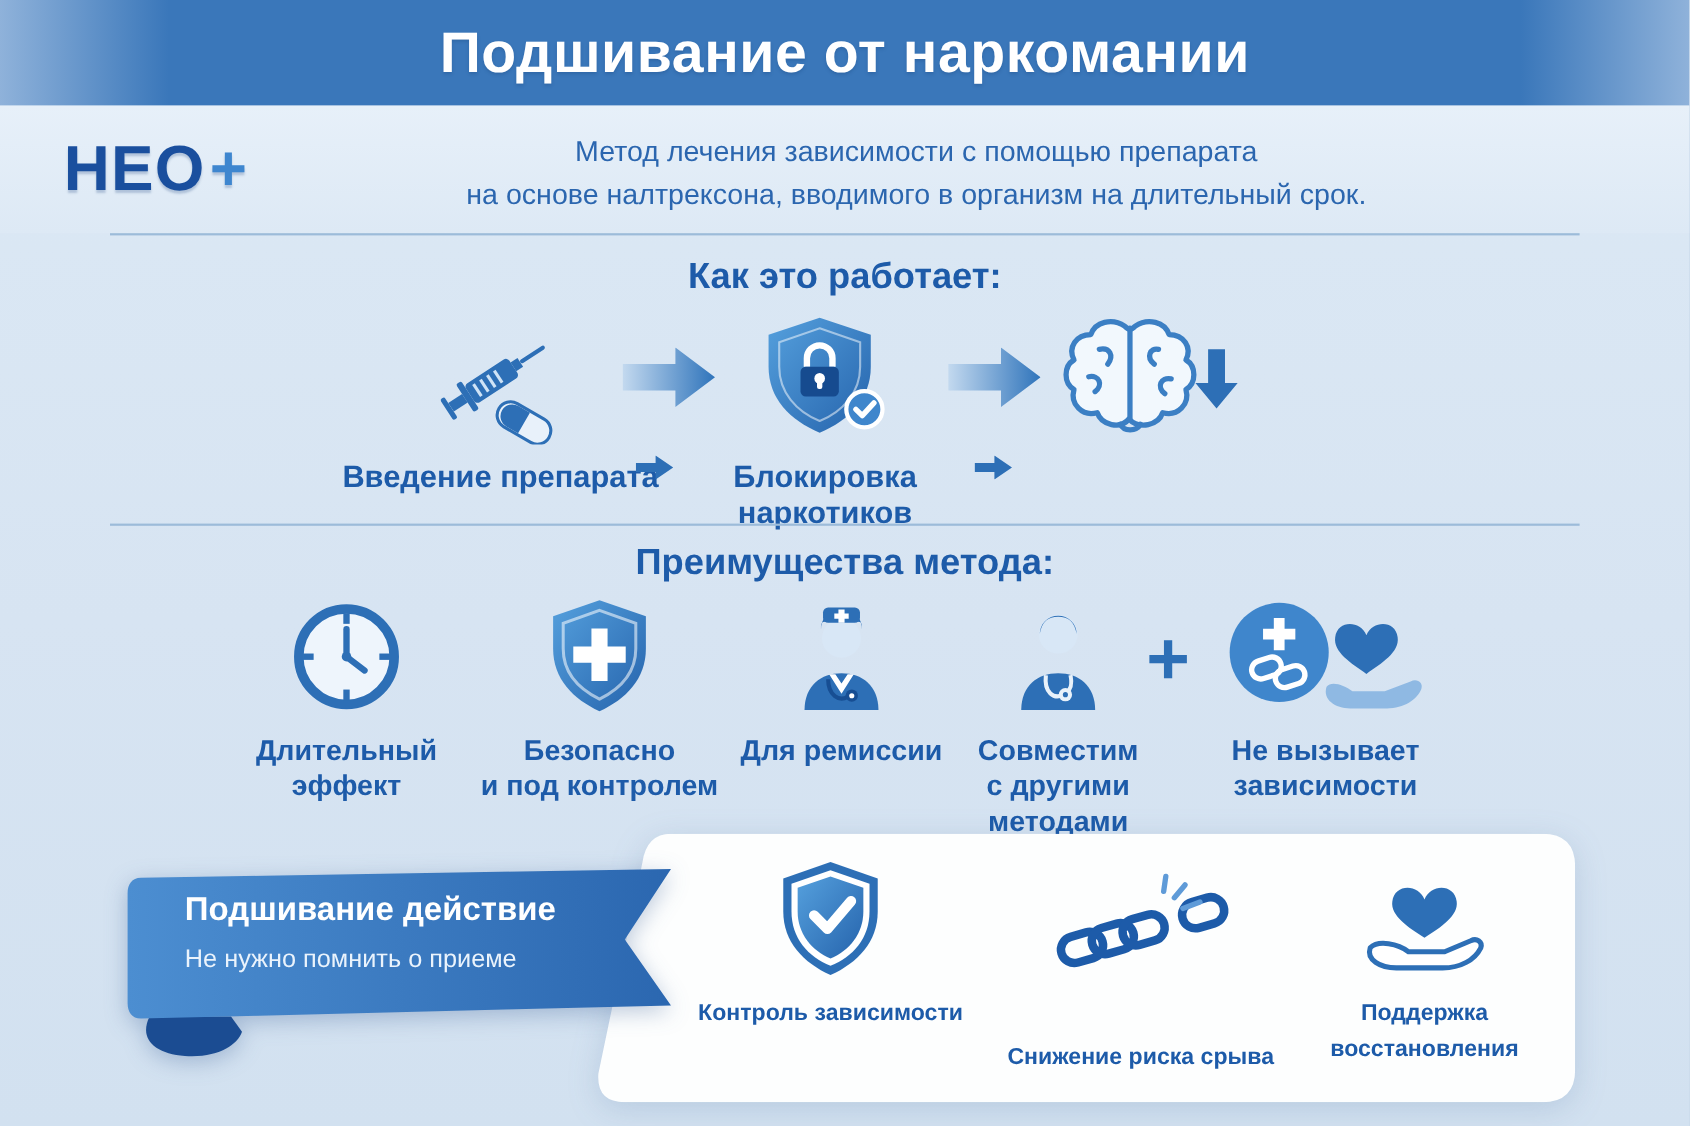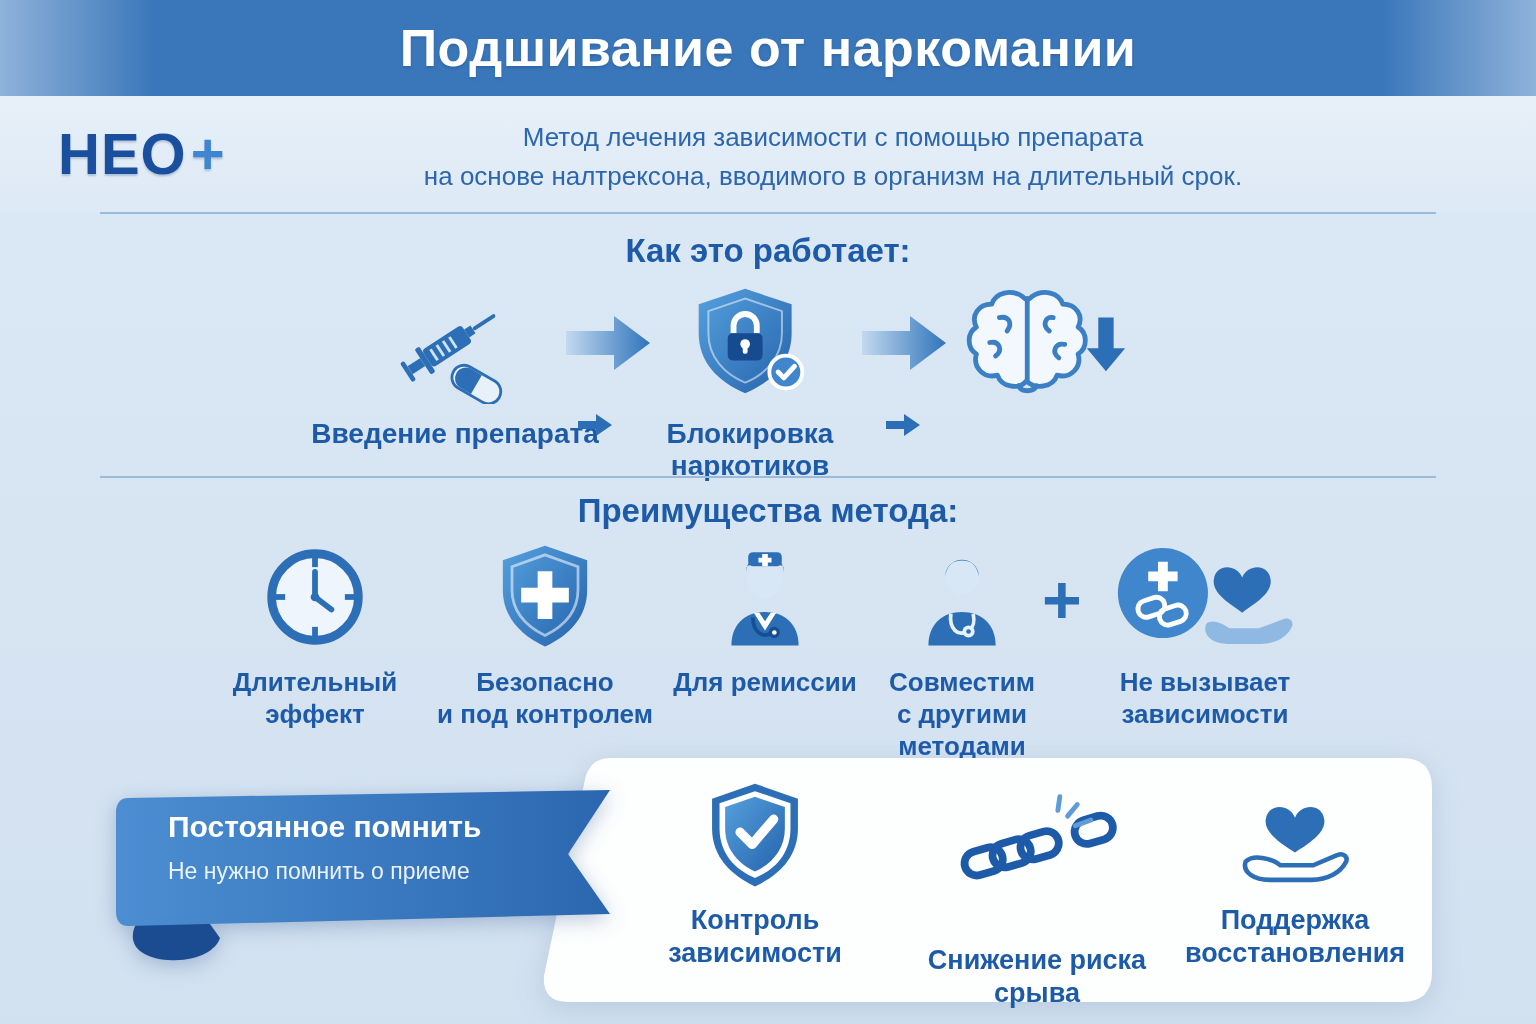--- a/index.html
+++ b/index.html
@@ -42,21 +42,21 @@
   .adv-label{margin-top:10px;color:#1d5ba9;font-size:26px;font-weight:bold;text-align:center;line-height:32px;}
   .v1{left:205px;width:220px;} .v2{left:430px;width:230px;} .v3{left:665px;width:200px;}
   .v4{left:867px;width:190px;} .v5{left:1090px;width:230px;}
   .plus-sign{position:absolute;left:1042px;top:560px;font-size:68px;font-weight:bold;color:#2d6fb6;}
   
   .card{position:absolute;left:540px;top:758px;width:892px;height:244px;z-index:2;}
   .card > svg.card-bg{position:absolute;left:0;top:0;width:892px;height:244px;
         filter:drop-shadow(0 6px 14px rgba(60,100,150,0.18));}
   .benefit{position:absolute;top:18px;display:flex;flex-direction:column;align-items:center;}
   .benefit .icon-box{height:120px;}
-  .benefit-label{margin-top:8px;color:#1d5ba9;font-size:27px;font-weight:bold;text-align:center;line-height:33px;}
+  .benefit-label{margin-top:8px;color:#1d5ba9;font-size:21px;font-weight:bold;text-align:center;line-height:33px;}
   .b1{left:80px;width:270px;} .b2{left:362px;width:270px;gap:40px;} .b3{left:625px;width:260px;}
   
   .ribbon{position:absolute;left:112px;top:788px;width:505px;height:180px;z-index:3;
           filter:drop-shadow(0 5px 10px rgba(40,80,140,0.3));}
   .ribbon > svg{position:absolute;left:0;top:0;width:505px;height:180px;}
   .ribbon-title{position:absolute;left:56px;top:22px;color:#ffffff;font-size:30px;font-weight:bold;}
   .ribbon-subtitle{position:absolute;left:56px;top:70px;color:#eaf3fc;font-size:23px;}
 </style>
 </head>
 <body>
@@ -295,17 +295,17 @@
       <div class="benefit-label prewrap">Поддержка
 восстановления</div>
     </div>
   </div>
 
   <div class="ribbon">
     <svg viewBox="0 0 505 180" preserveAspectRatio="none">
       <path d="M24 136 C14 156 28 170 56 172 C86 174 104 162 108 150 L98 136 Z" fill="#1b4c92"></path>
       <path d="M16 10 L498 2 L456 66 L498 126 L16 138 C8 138 4 132 4 124 L4 24 C4 16 8 10 16 10 Z" fill="url(#gradRibbon)"></path>
     </svg>
-    <div class="ribbon-title">Постоянное помнить</div>
+    <div class="ribbon-title">Подшивание действие</div>
     <div class="ribbon-subtitle">Не нужно помнить о приеме</div>
   </div>
 
 </div>
 
 </body></html>

